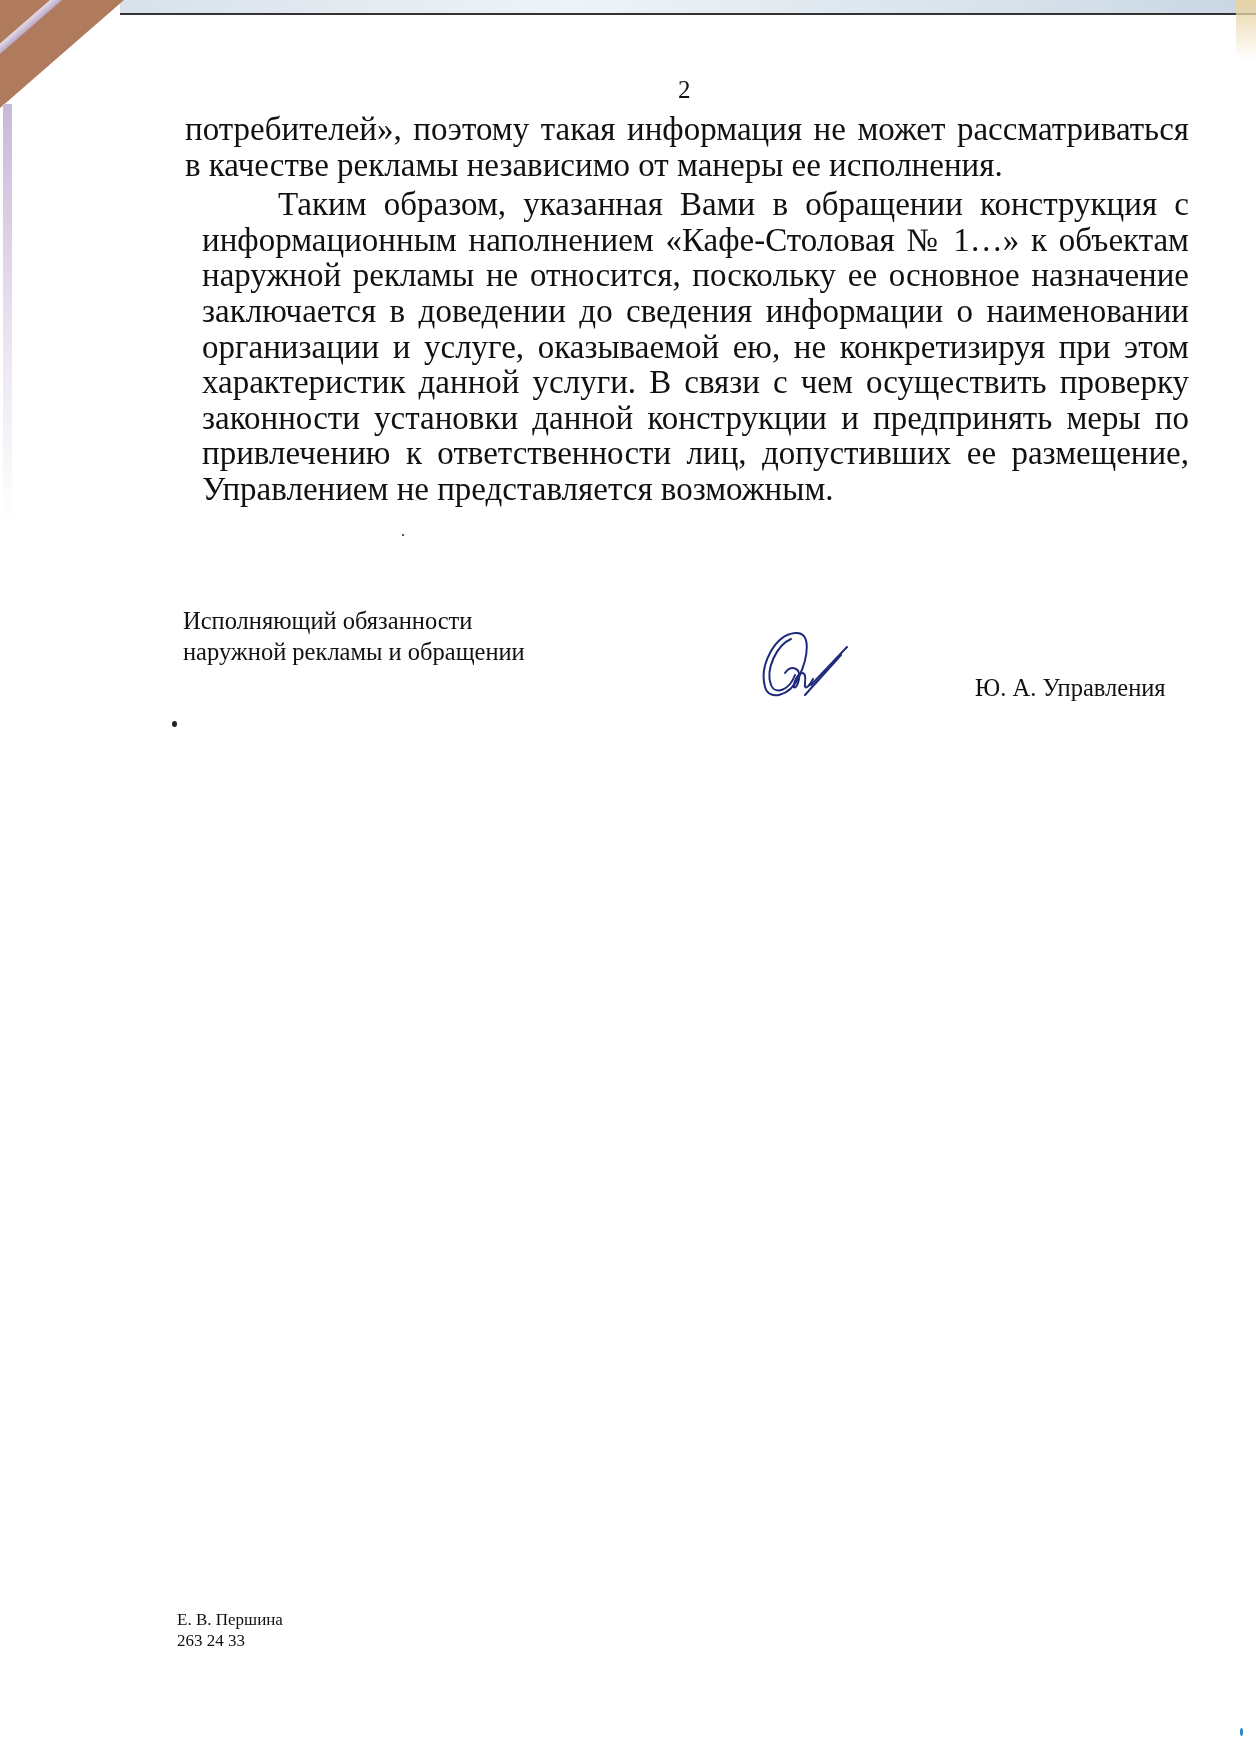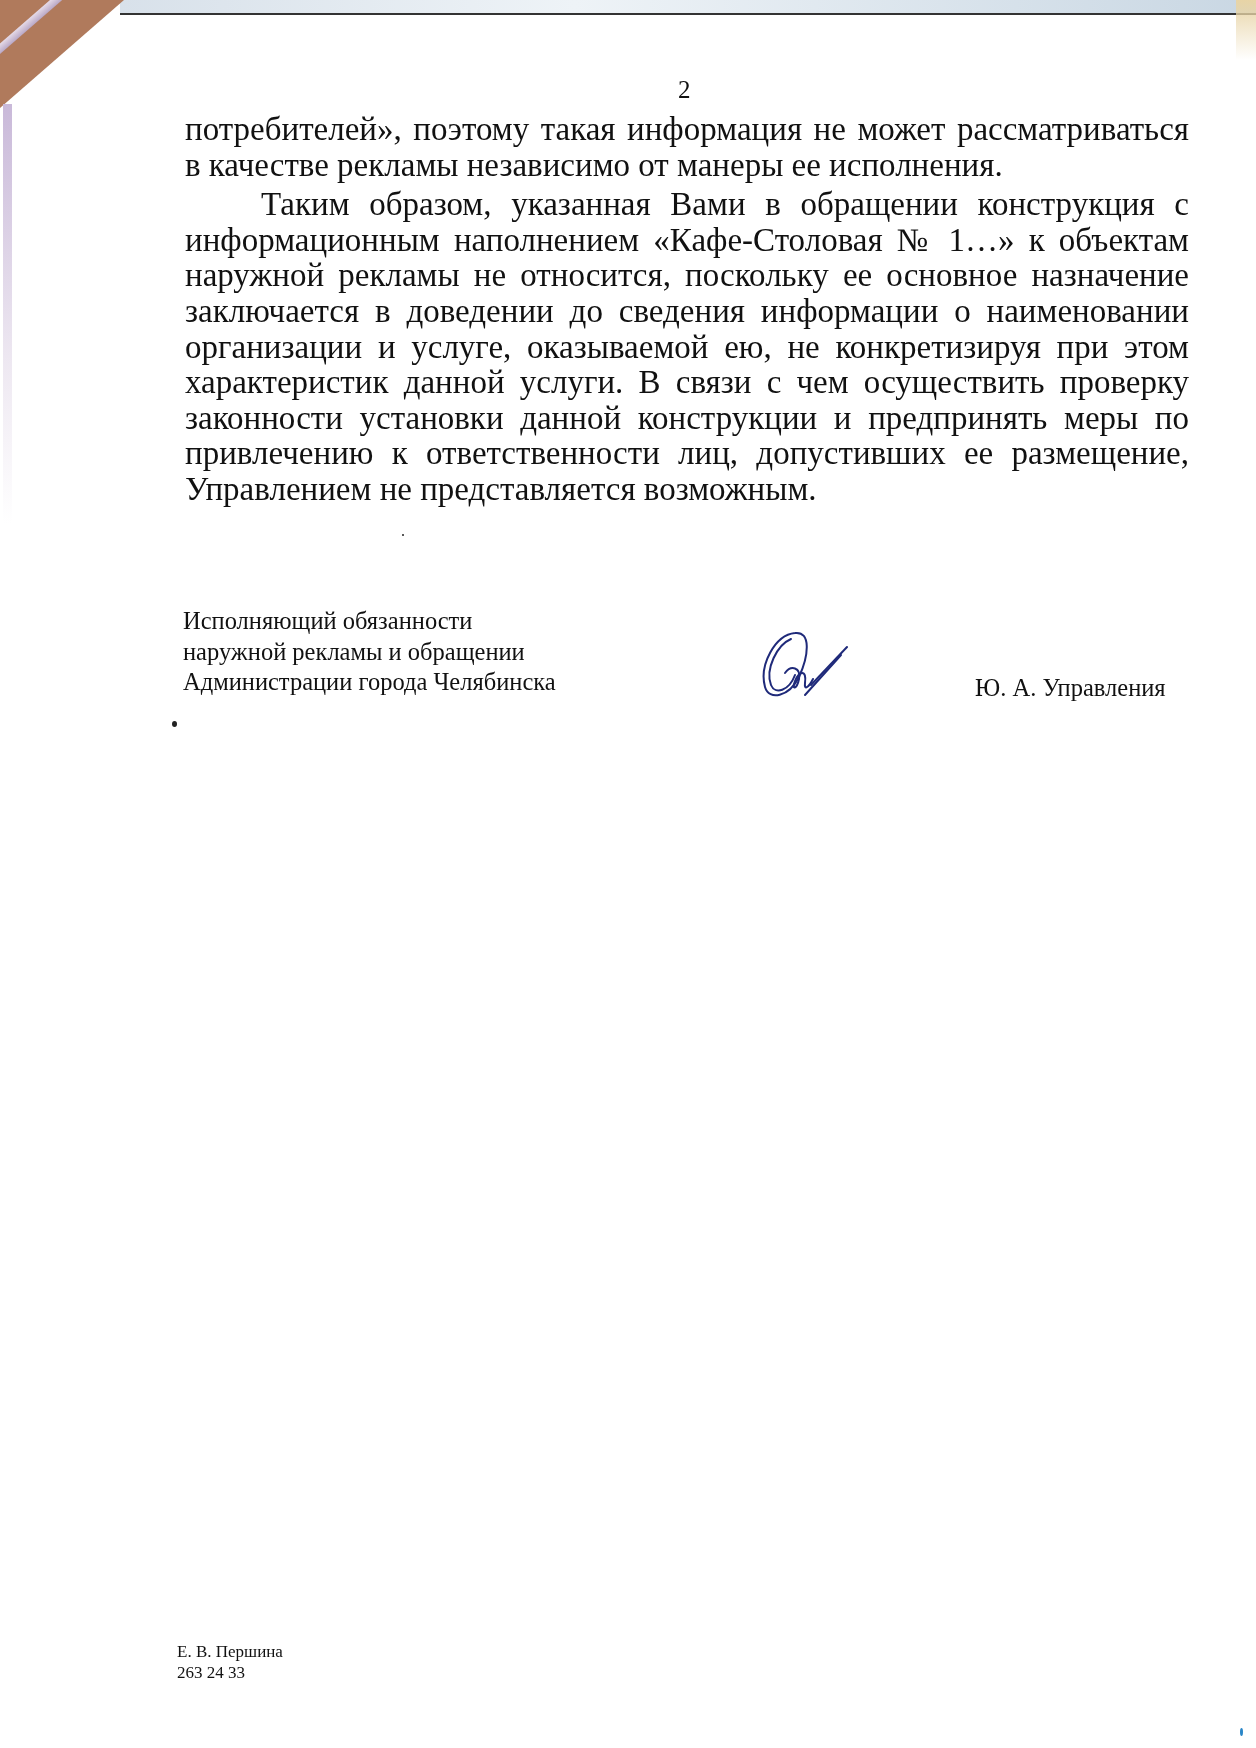--- a/index.html
+++ b/index.html
@@ -70,20 +70,21 @@
       font-size: 33px;
       line-height: 35.6px;
       text-align: justify;
     }
     .body-text p {
       margin: 0;
     }
     .body-text p.indent {
       text-indent: 76px;
       margin-top: 4px;
+      margin-left: 17px;
     }
     .signature-title {
       position: absolute;
       left: 183px;
       top: 606px;
       font-size: 24.5px;
       line-height: 30.5px;
     }
     .signature-title div { white-space: nowrap; }
     .signature-scribble {
@@ -99,21 +100,20 @@
       top: 674px;
       font-size: 24.5px;
       white-space: nowrap;
     }
     .executor {
       position: absolute;
       left: 177px;
       top: 1609px;
       font-size: 17px;
       line-height: 21px;
-      margin-top: 32px;
     }
     .speck {
       position: absolute;
       background: #222;
       border-radius: 50%;
     }
   </style>
 </head>
 <body>
 
@@ -128,21 +128,20 @@
   <div class="page-number">2</div>
 
   <div class="body-text">
     <p>потребителей», поэтому такая информация не может рассматриваться в качестве рекламы независимо от манеры ее исполнения.</p>
     <p class="indent">Таким образом, указанная Вами в обращении конструкция с информационным наполнением «Кафе-Столовая № 1…» к объектам наружной рекламы не относится, поскольку ее основное назначение заключается в доведении до сведения информации о наименовании организации и услуге, оказываемой ею, не конкретизируя при этом характеристик данной услуги. В связи с чем осуществить проверку законности установки данной конструкции и предпринять меры по привлечению к ответственности лиц, допустивших ее размещение, Управлением не представляется возможным.</p>
   </div>
 
   <div class="signature-title">
     <div>Исполняющий обязанности</div>
     <div>наружной рекламы и обращении</div>
-    <div>Администрации города Челябинска</div>
   </div>
 
   <svg class="signature-scribble" viewBox="0 0 110 80">
     <g fill="none" stroke="#1f2a7a" stroke-width="2" stroke-linecap="round">
       <path d="M40 8 C20 10, 4 40, 10 62 C14 76, 34 72, 44 52 C54 30, 56 6, 40 8 Z"></path>
       <path d="M36 14 C22 20, 10 44, 16 60 C20 70, 34 66, 40 50"></path>
       <path d="M30 48 C36 40, 46 42, 44 54 C42 64, 36 66, 40 56 C44 46, 52 44, 50 58 C49 66, 54 62, 58 54"></path>
       <path d="M56 60 L92 22"></path>
       <path d="M50 70 L86 30"></path>
     </g>

